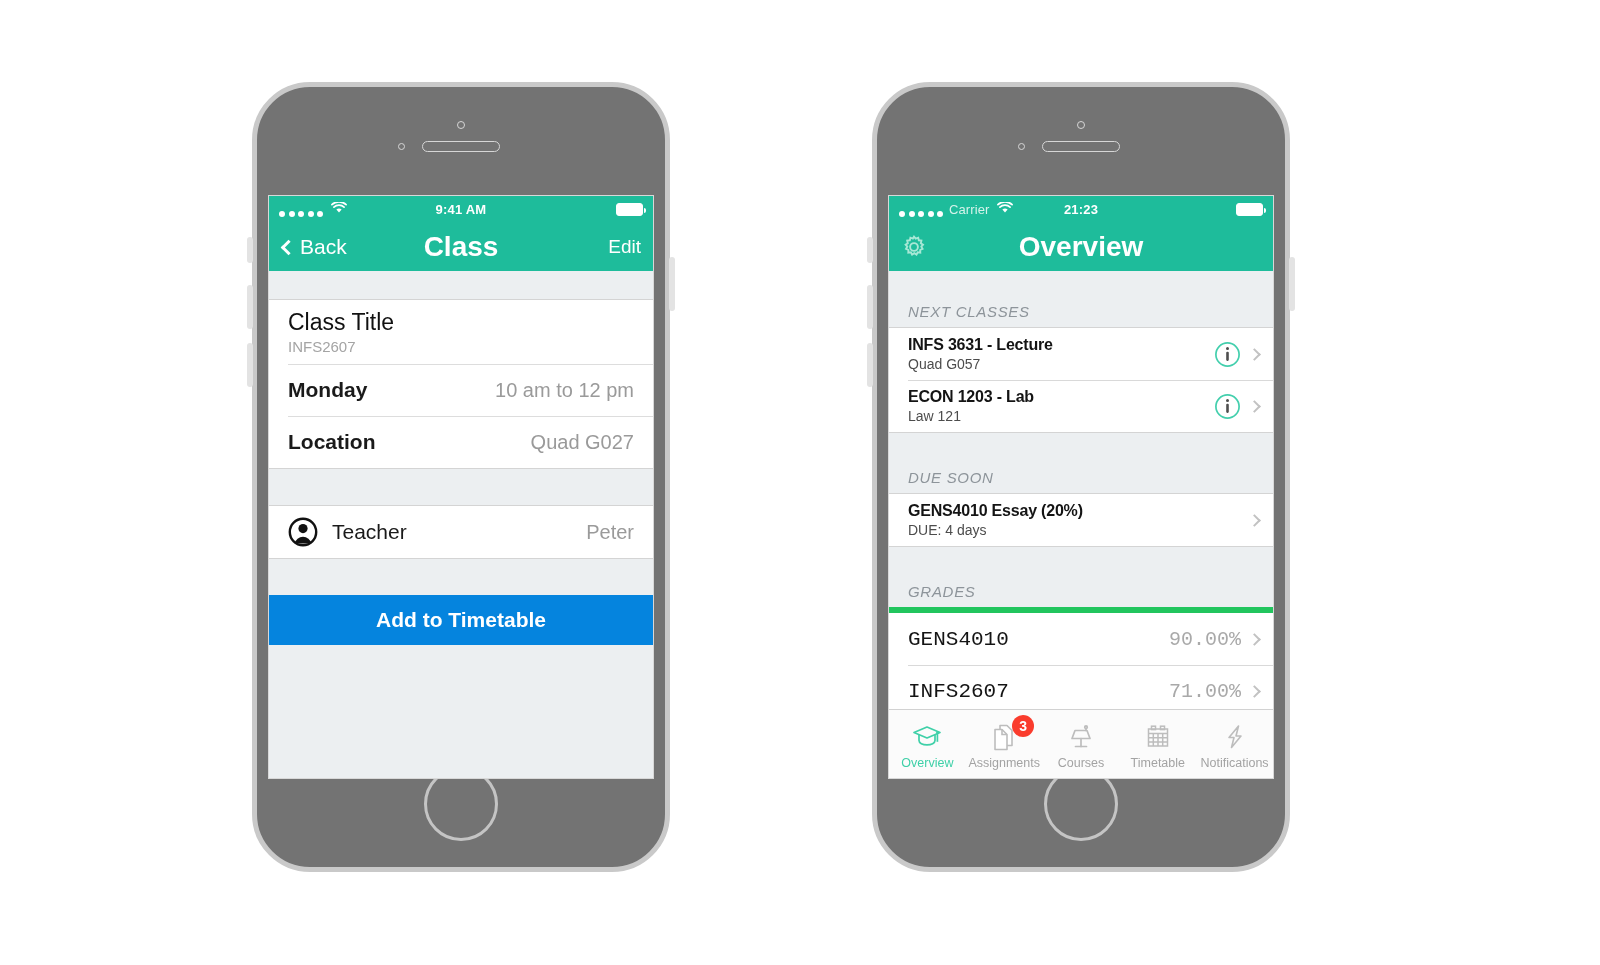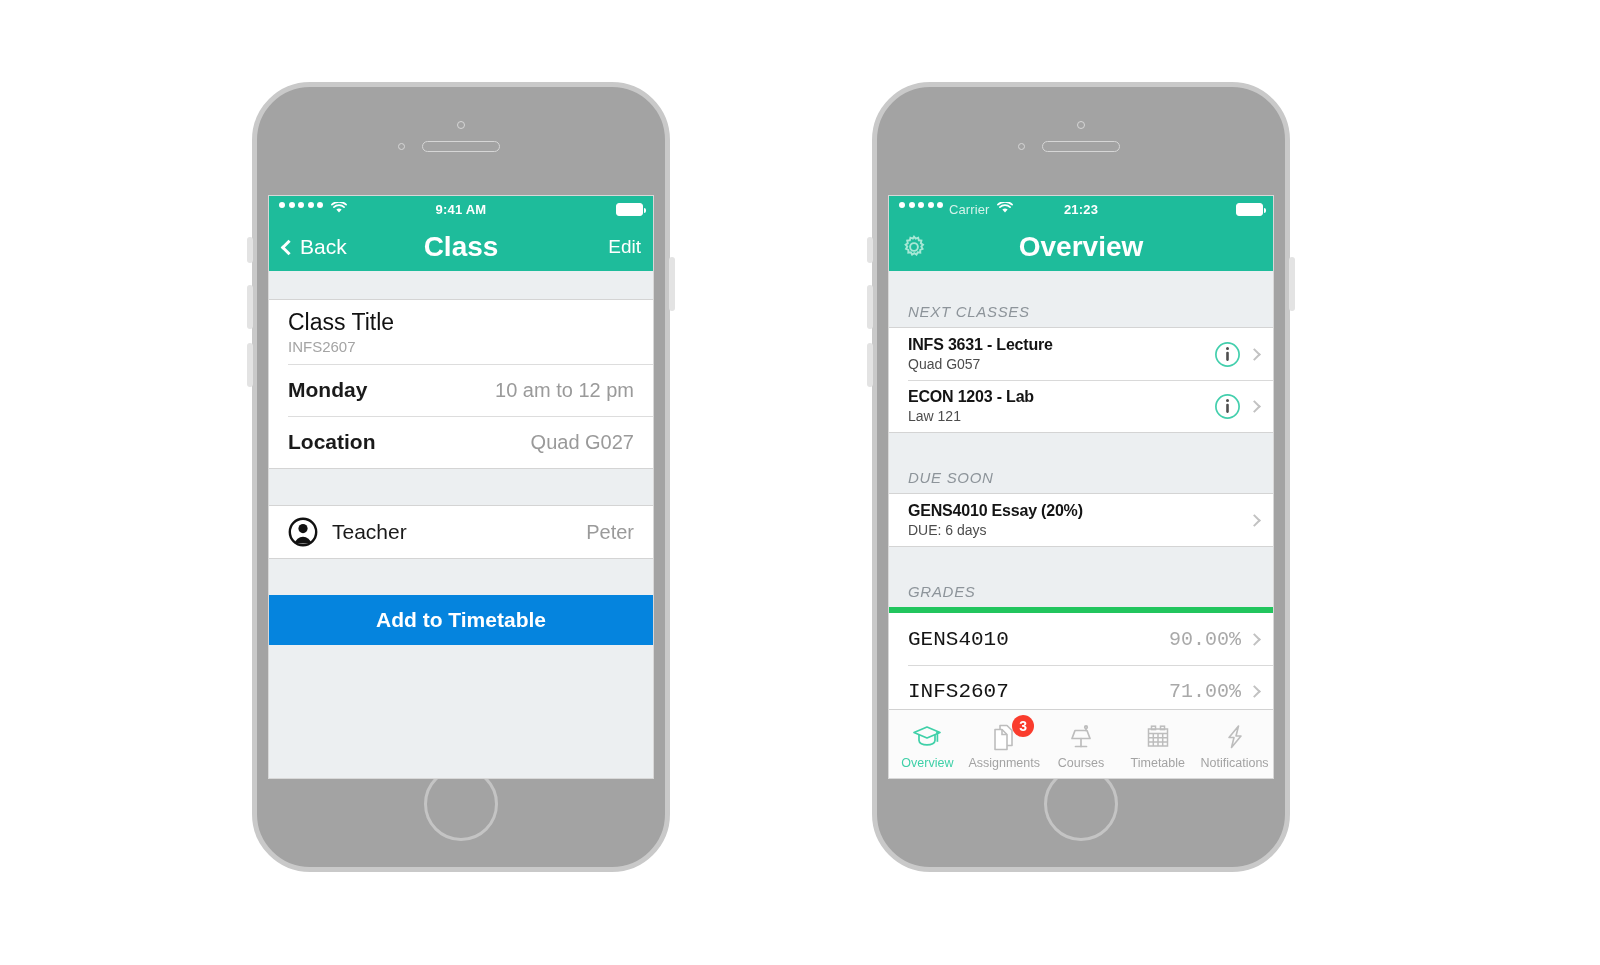--- a/index.html
+++ b/index.html
@@ -10,21 +10,21 @@
     overflow: hidden;
   }
   .stage { position: relative; width: 1600px; height: 965px; }
 
   
   .phone {
     position: absolute;
     width: 418px; height: 790px;
     border: 5px solid #c9c9c9;
     border-radius: 58px;
-    background: #a3a3a3;
+    background: #737373;
   }
   .phone.left  { left: 252px; top: 82px; }
   .phone.right { left: 872px; top: 82px; }
 
   .sidebtn {
     position: absolute; background: #e3e3e3;
     border-radius: 3px;
   }
   .sidebtn.vol-up   { left: -10px; top: 198px; width: 6px; height: 44px; }
   .sidebtn.vol-dn   { left: -10px; top: 256px; width: 6px; height: 44px; }
@@ -67,21 +67,21 @@
   
   .statusbar {
     height: 27px; flex: 0 0 27px;
     background: #1ebc9b;
     display: flex; align-items: center;
     padding: 0 10px;
     color: #ffffff;
     font-size: 13px;
     position: relative;
   }
-  .sb-left { display: flex; align-items: flex-start; gap: 4px; }
+  .sb-left { display: flex; align-items: flex-end; gap: 4px; }
   .dots { display: flex; gap: 3.5px; align-items: center; }
   .dots i { width: 6px; height: 6px; border-radius: 50%; background: #ffffff; display: block; }
   .carrier { font-size: 13px; color: #d5f3ea; letter-spacing: .1px; margin-left: 2px;}
   .wifi { margin-left: 4px; display: inline-block; }
   .sb-time {
     position: absolute; left: 0; right: 0; top: 0; bottom: 0;
     display: flex; align-items: center; justify-content: center;
     font-size: 13px; font-weight: bold; color: #ffffff;
     letter-spacing: .2px; pointer-events: none;
   }
@@ -405,21 +405,21 @@
           </div>
         </div>
 
         <div class="gap" style="height:26px"></div>
 
         <div class="sect-hdr">DUE SOON</div>
         <div class="group">
           <div class="ovr-row">
             <div class="ovr-texts">
               <div class="ovr-title">GENS4010 Essay (20%)</div>
-              <div class="ovr-sub">DUE: 6 days</div>
+              <div class="ovr-sub">DUE: 4 days</div>
             </div>
             <div class="ovr-right">
               <span class="chev"></span>
             </div>
           </div>
         </div>
 
         <div class="gap" style="height:26px"></div>
 
         <div class="sect-hdr">GRADES</div>

